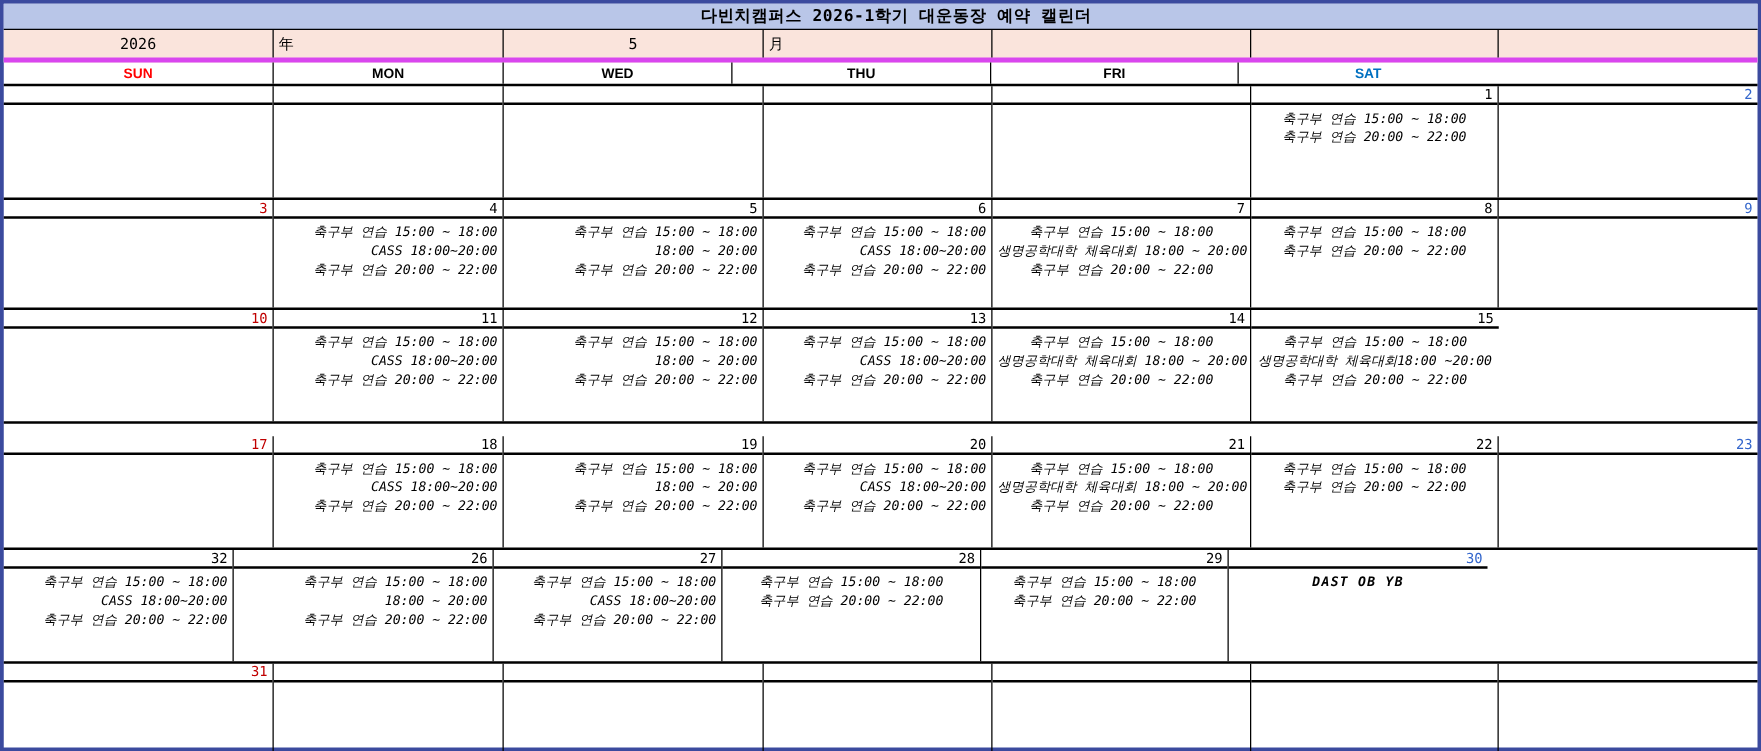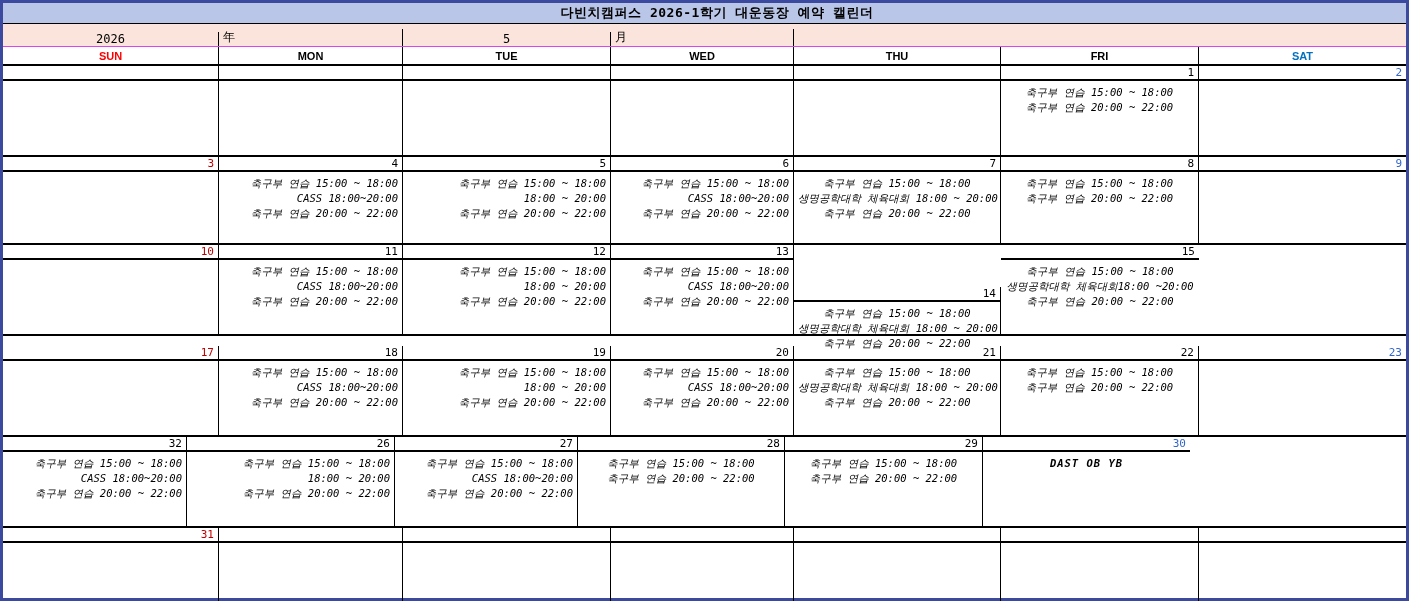--- a/index.html
+++ b/index.html
@@ -36,22 +36,21 @@
     font-family: "DejaVu Sans Mono", "Liberation Mono", monospace;
     font-size: 13px;
     font-weight: bold;
     letter-spacing: 0.5px;
     padding-left: 25px;
   }
   .yearmonth-row {
     display: flex;
     height: 22px;
     background: #fae4dc;
-    border-bottom: 1px solid #d946ef;
-    align-items: flex-end;
+    border-bottom: 4px solid #d946ef;
   }
   .ym-cell {
     box-sizing: border-box;
     border-right: 1px solid #000;
     display: flex;
     align-items: center;
     font-family: "DejaVu Sans Mono", "Liberation Mono", monospace;
     font-size: 12px;
     padding: 0 4px;
   }
@@ -137,21 +136,20 @@
       <span>月</span>
     </div>
     <div class="ym-cell" style="width:207px"></div>
     <div class="ym-cell" style="width:198px"></div>
     <div class="ym-cell" style="width:207px;border-right:none"></div>
   </div>
 
   <div class="dow-row">
     <div class="dow-cell dow-sun" style="width:216px">SUN</div>
     <div class="dow-cell" style="width:184px">MON</div>
-    <div class="dow-cell" style="width:208px">TUE</div>
     <div class="dow-cell" style="width:183px">WED</div>
     <div class="dow-cell" style="width:207px">THU</div>
     <div class="dow-cell" style="width:198px">FRI</div>
     <div class="dow-cell dow-sat" style="width:207px;border-right:none">SAT</div>
   </div>
 
   <div id="weeks-container">
       <div class="week" style="height: 89px;">
         <div class="daycell sun-col" style="width: 216px;">
           <div class="datenum"></div>
@@ -258,21 +256,21 @@
           </div>
         </div>
         <div class="daycell" style="width: 183px;">
           <div class="datenum">13</div>
           <div class="events">
             <div class="ev right">축구부 연습 15:00 ~ 18:00</div>
             <div class="ev right">CASS 18:00~20:00</div>
             <div class="ev right">축구부 연습 20:00 ~ 22:00</div>
           </div>
         </div>
-        <div class="daycell" style="width: 207px; margin-top: 42px;">
+        <div class="daycell" style="width: 207px;">
           <div class="datenum">14</div>
           <div class="events">
             <div class="ev center">축구부 연습 15:00 ~ 18:00</div>
             <div class="ev center">생명공학대학 체육대회 18:00 ~ 20:00</div>
             <div class="ev center">축구부 연습 20:00 ~ 22:00</div>
           </div>
         </div>
         <div class="daycell" style="width: 198px;">
           <div class="datenum">15</div>
           <div class="events">

